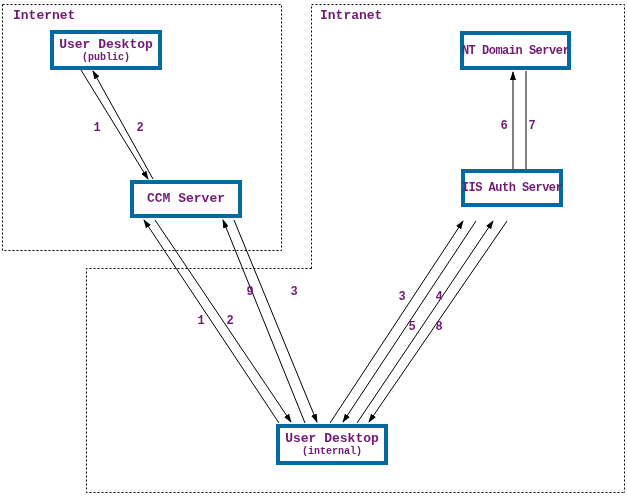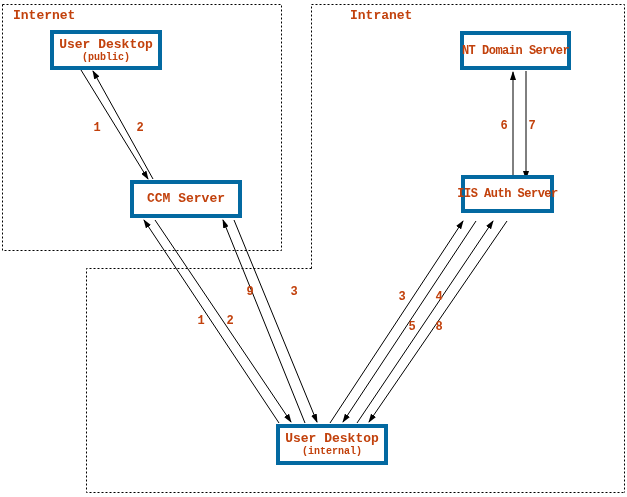--- a/index.html
+++ b/index.html
@@ -1,18 +1,18 @@
 <!DOCTYPE html>
 <html><head>
 <meta charset="utf-8">
 <style>
   html,body { margin:0; padding:0; background:#ffffff; }
   .stage {
     position:relative; width:627px; height:497px; background:#ffffff;
-    font-family:"Liberation Mono", monospace; color:#c2410c;
+    font-family:"Liberation Mono", monospace; color:#701a75;
     overflow:hidden;
   }
   svg.wires { position:absolute; left:0; top:0; width:627px; height:497px; }
   .node {
     position:absolute; border:4px solid #0369a1; background:#ffffff;
     display:flex; flex-direction:column; align-items:center; justify-content:center;
     text-align:center; box-sizing:border-box;
   }
   .node-title { font-weight:bold; font-size:13px; line-height:14px; white-space:nowrap; }
   .node-title.tight { font-size:12px; letter-spacing:-0.5px; }
@@ -52,36 +52,36 @@
     <line x1="476" y1="221" x2="343" y2="422" stroke="#000" stroke-width="1" marker-end="url(#arr)"></line>
 
     <line x1="357" y1="423" x2="493" y2="221" stroke="#000" stroke-width="1" marker-end="url(#arr)"></line>
     <line x1="507" y1="221" x2="369" y2="422" stroke="#000" stroke-width="1" marker-end="url(#arr)"></line>
 
     <line x1="513" y1="180" x2="513" y2="72" stroke="#000" stroke-width="1" marker-end="url(#arr)"></line>
     <line x1="526" y1="71" x2="526" y2="179" stroke="#000" stroke-width="1" marker-end="url(#arr)"></line>
   </svg>
 
   <span class="zone-label" style="left:13px; top:9px;">Internet</span>
-  <span class="zone-label" style="left:320px; top:9px;margin-left:30px;">Intranet</span>
+  <span class="zone-label" style="left:320px; top:9px;">Intranet</span>
 
   <div class="node" style="left:50px; top:30px; width:112px; height:40px;">
     <span class="node-title">User Desktop</span>
     <span class="node-sub">(public)</span>
   </div>
 
   <div class="node" style="left:460px; top:31px; width:111px; height:39px;">
     <span class="node-title tight">NT Domain Server</span>
   </div>
 
   <div class="node" style="left:130px; top:180px; width:112px; height:38px;">
     <span class="node-title">CCM Server</span>
   </div>
 
-  <div class="node" style="left:461px; top:175px; width:93px; height:38px;">
+  <div class="node" style="left:461px; top:169px; width:102px; height:38px;">
     <span class="node-title tight">IIS Auth Server</span>
   </div>
 
   <div class="node" style="left:276px; top:424px; width:112px; height:41px;">
     <span class="node-title">User Desktop</span>
     <span class="node-sub">(internal)</span>
   </div>
 
   <span class="edge-label" style="left:97px;  top:128px;">1</span>
   <span class="edge-label" style="left:140px; top:128px;">2</span>

